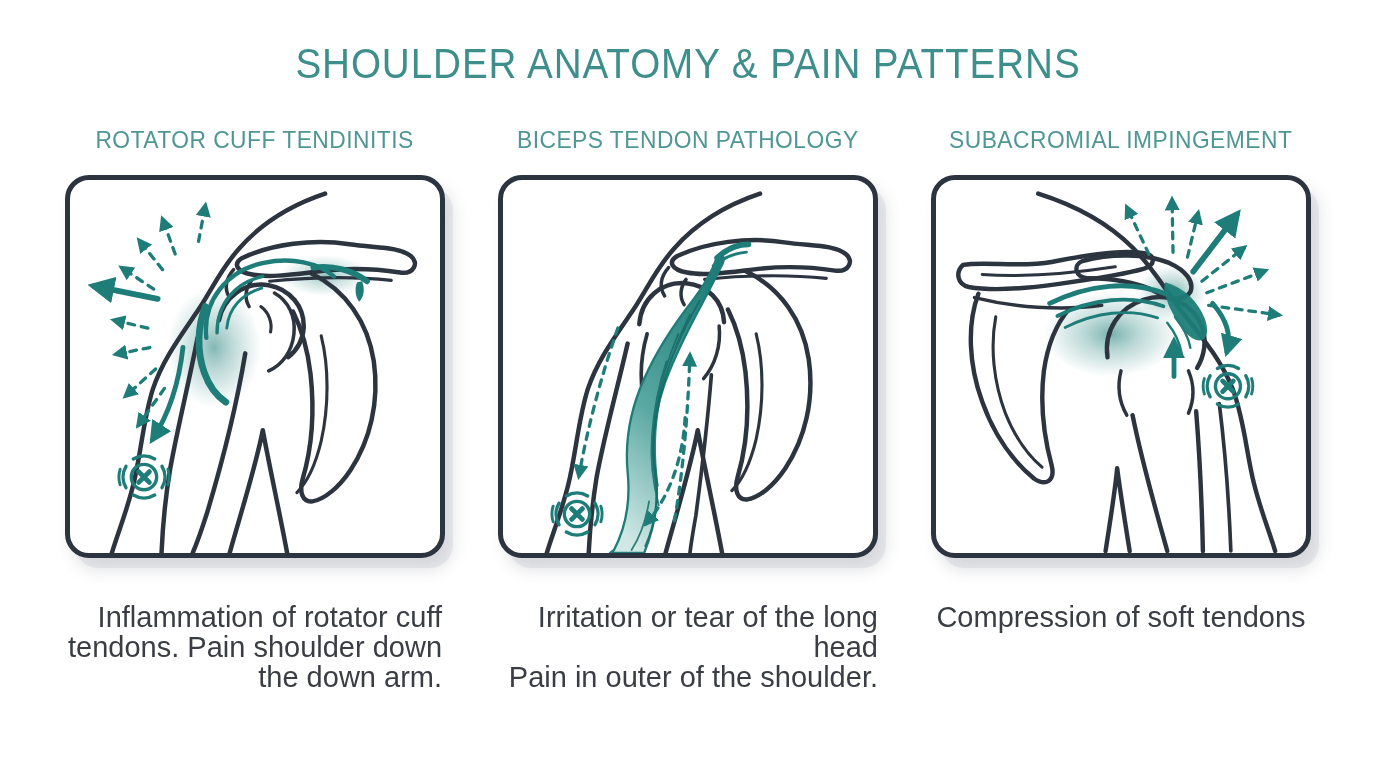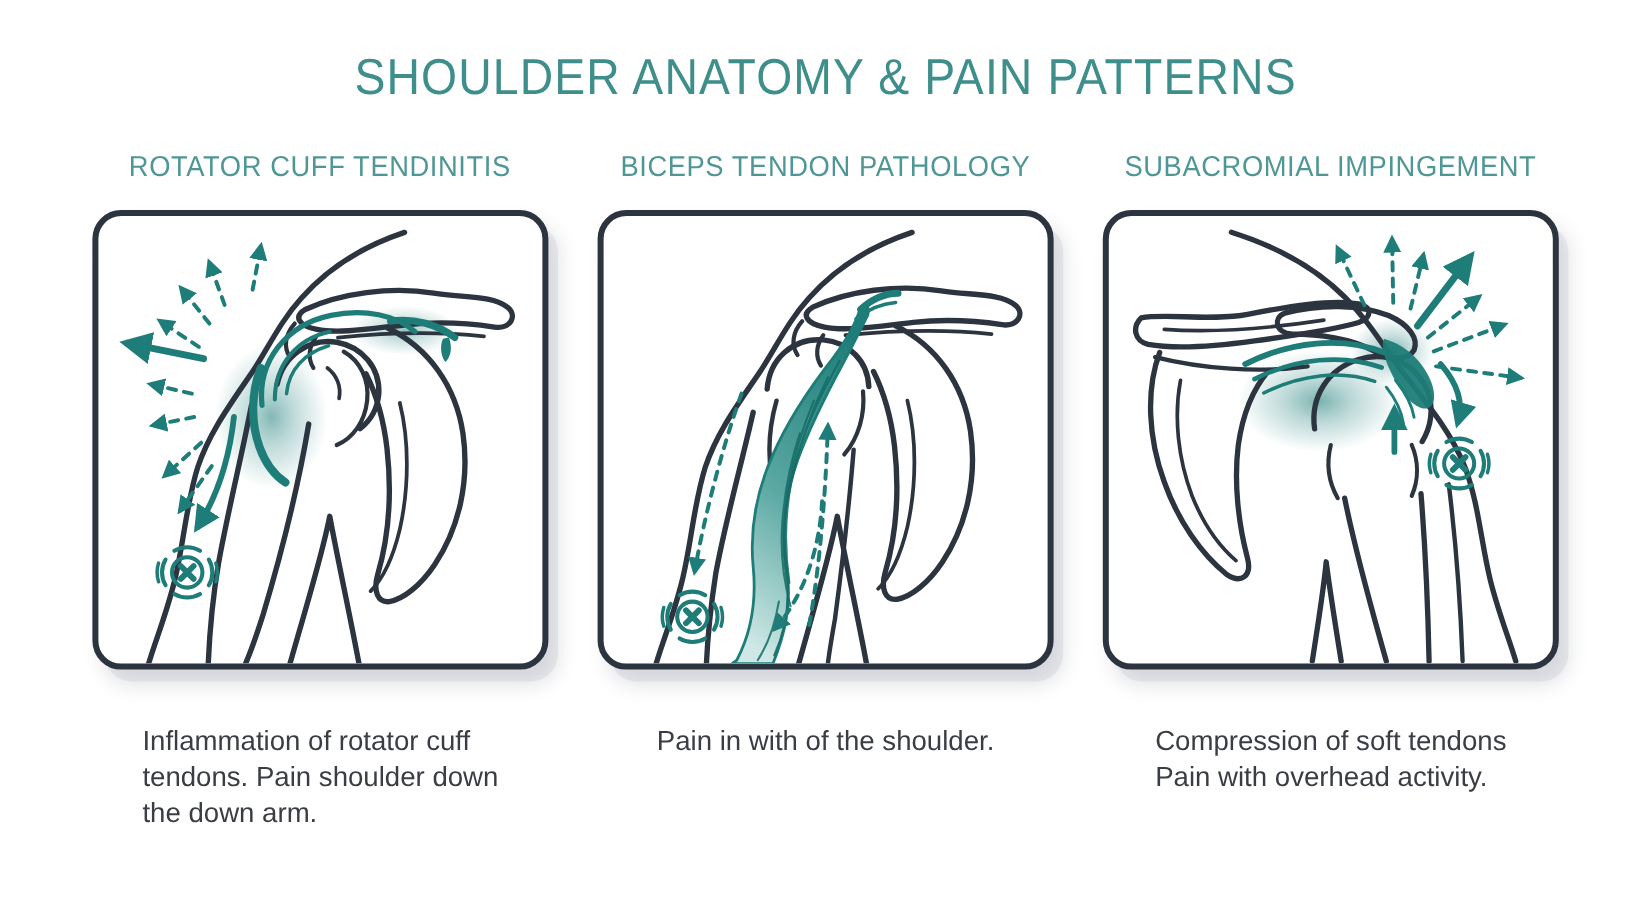--- a/index.html
+++ b/index.html
@@ -19,21 +19,21 @@
     font-weight: 400;
     letter-spacing: 1px;
     color: #3E8E8B;
     transform: scaleX(0.92);
     transform-origin: center;
     white-space: nowrap;
   }
   .columns {
     display: flex;
     justify-content: center;
-    gap: 41px;
+    gap: 53px;
     margin-top: 38px;
   }
   .column { width: 380px; display: flex; flex-direction: column; align-items: center; }
   .panel-heading {
     font-size: 24px;
     font-weight: 400;
     letter-spacing: 0.5px;
     color: #4E9794;
     margin: 0 0 21px 0;
     transform: scaleX(0.95);
@@ -46,24 +46,24 @@
     box-sizing: border-box;
     border: 5px solid #2C3440;
     border-radius: 24px;
     background: #ffffff;
     box-shadow: 9px 11px 0 -1px rgba(110,120,135,0.10), 8px 12px 16px rgba(60,70,85,0.15);
     overflow: hidden;
   }
   .panel svg { display: block; width: 100%; height: 100%; }
   .caption {
     margin-top: 44px;
-    font-size: 23px;
+    font-size: 29px;
     line-height: 30px;
     color: #3A3E44;
-    text-align: left;
+    text-align: right;
   }
   .caption span { display: block; }
 </style>
 </head>
 <body>
 
 <div class="page">
 
   <div class="main-title">SHOULDER ANATOMY &amp; PAIN PATTERNS</div>
 
@@ -205,21 +205,22 @@
             <path d="M -11,-18.5 A 21.5,21.5 0 0 1 11,-18.5"></path>
             <path d="M -11,18.5 A 21.5,21.5 0 0 0 11,18.5"></path>
             <path d="M 18.5,-11 A 21.5,21.5 0 0 1 18.5,11"></path>
             <path d="M -18.5,-11 A 21.5,21.5 0 0 0 -18.5,11"></path>
             <path stroke-width="3" d="M 24.5,-8 A 26,26 0 0 1 24.5,8"></path>
             <path stroke-width="3" d="M -24.5,-8 A 26,26 0 0 0 -24.5,8"></path>
           </g>
         </svg>
       </div>
       <div class="caption">
-        <span>Pain in with of the shoulder.</span>
+        <span>Irritation or tear of the long head</span>
+        <span>Pain in outer of the shoulder.</span>
       </div>
     </div>
 
     <div class="column">
       <div class="panel-heading">SUBACROMIAL IMPINGEMENT</div>
       <div class="panel">
         <svg viewBox="0 0 384 383">
           <defs>
             <radialGradient id="glow3" cx="50%" cy="50%" r="50%">
               <stop offset="0%" stop-color="#1E7D78" stop-opacity="0.6"></stop>
@@ -285,18 +286,17 @@
             <path d="M -11,18.5 A 21.5,21.5 0 0 0 11,18.5"></path>
             <path d="M 18.5,-11 A 21.5,21.5 0 0 1 18.5,11"></path>
             <path d="M -18.5,-11 A 21.5,21.5 0 0 0 -18.5,11"></path>
             <path stroke-width="3" d="M 24.5,-8 A 26,26 0 0 1 24.5,8"></path>
             <path stroke-width="3" d="M -24.5,-8 A 26,26 0 0 0 -24.5,8"></path>
           </g>
         </svg>
       </div>
       <div class="caption">
         <span>Compression of soft tendons</span>
-        <span>Pain with overhead activity.</span>
       </div>
     </div>
 
   </div>
 </div>
 
 </body></html>

